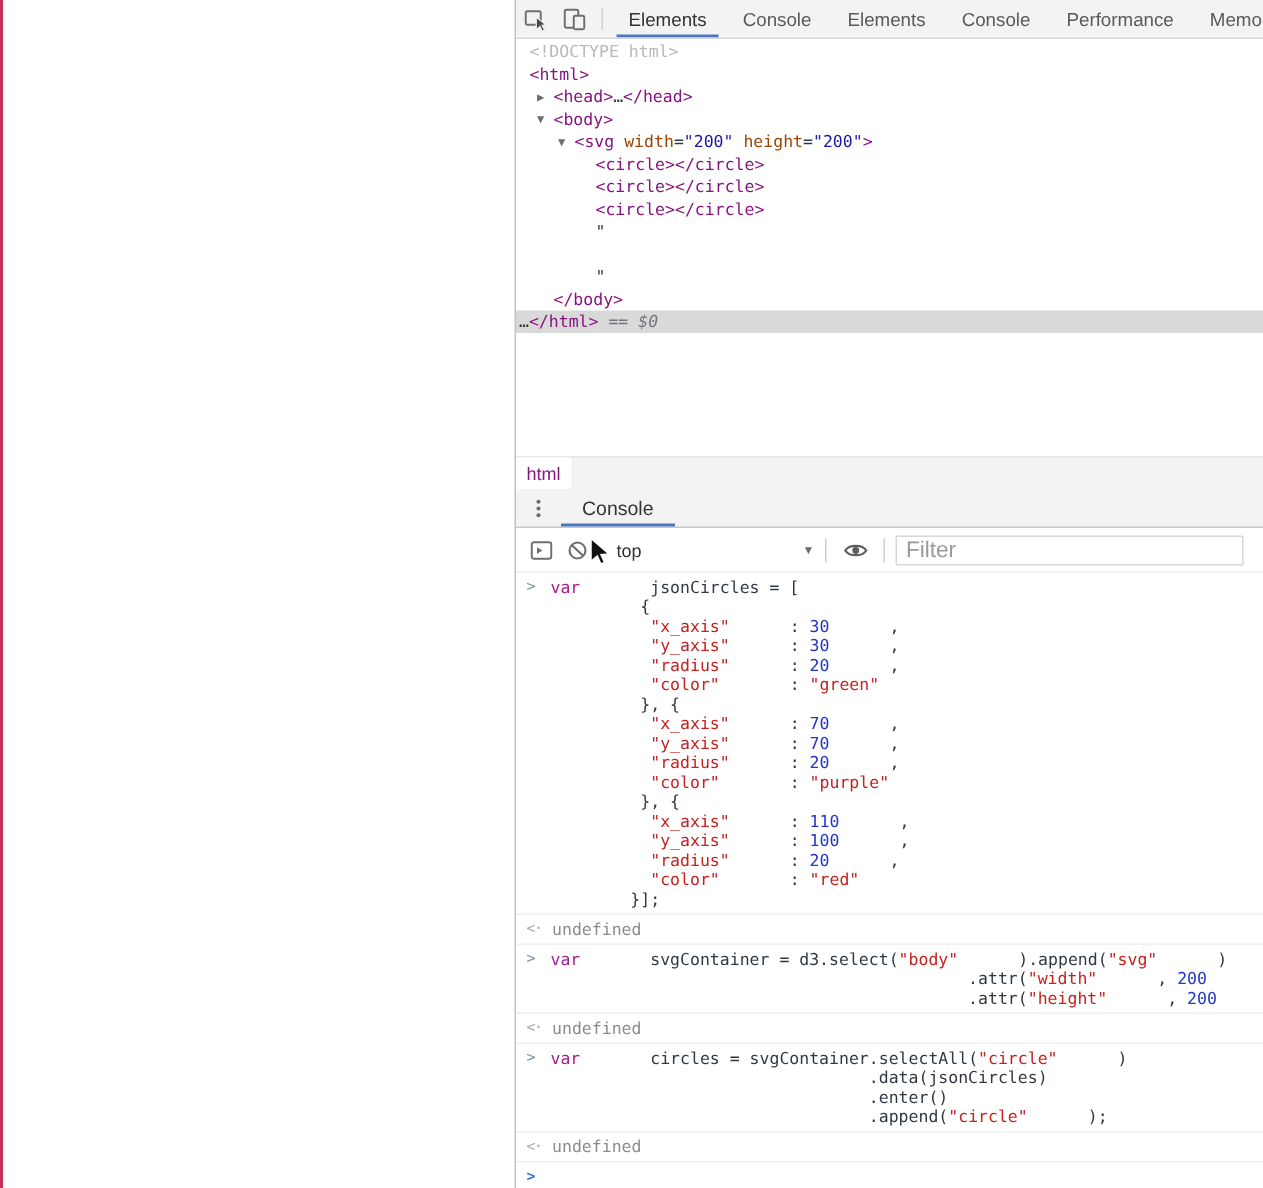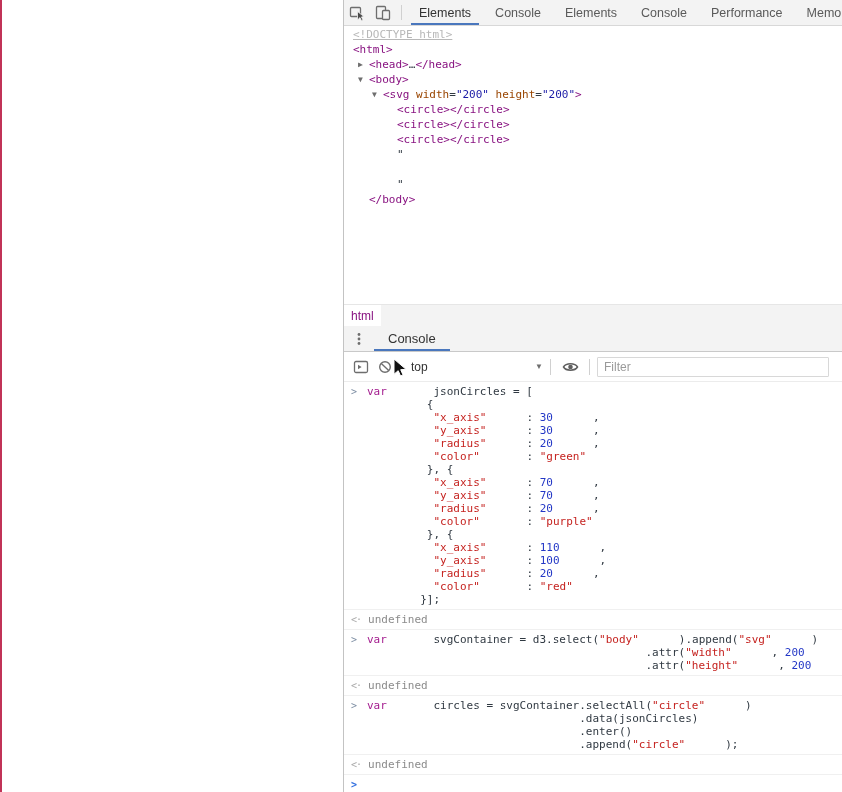--- a/index.html
+++ b/index.html
@@ -30,21 +30,21 @@
   
   .elements-area { flex:0 0 300px; position:relative; background:#fff;
     font-family:"DejaVu Sans Mono","Liberation Mono",monospace; font-size:11px; overflow:hidden; }
   .tree { padding-top:1px; }
   .tree-row { height:15px; line-height:15px; white-space:pre; position:relative; }
   .tree-row.selected { background:var(--selected-row-bg,#d9d9d9); }
   .tree-row .arrow { position:absolute; top:0; font-size:8px; color:#6e6e6e; line-height:15px; }
   .seg-tag { color:var(--tag,#881280); }
   .seg-attr { color:var(--attr,#994500);text-align:center; }
   .seg-val { color:var(--value,#1a1aa6); }
-  .seg-doctype { color:#b8b8b8;text-decoration:underline; }
+  .seg-doctype { color:#b8b8b8; }
   .seg-plain { color:#303942; }
   .seg-hint { color:#76767d; font-style:italic; }
 
   .crumb-bar { position:absolute; left:0; right:0; bottom:0; height:22px; background:#f3f3f3;
     border-top:1px solid #e6e6e6; display:flex; align-items:stretch;
     font-family:"Liberation Sans",sans-serif; font-size:12px; }
   .crumb { background:#fff; padding:0 7px; display:flex; align-items:center; color:var(--tag,#881280); cursor:pointer; }
 
   
   .console-header { flex:0 0 26px; background:#f3f3f3; border-bottom:1px solid #c9c9c9; display:flex; align-items:stretch; }
@@ -53,21 +53,21 @@
   .drawer-tab.selected::after { content:""; position:absolute; left:0; right:0; bottom:0; height:2px; background:var(--accent,#4a77bd); }
 
   
   .console-toolbar { flex:0 0 30px; background:#fff; border-bottom:1px solid #ececec;
     display:flex; align-items:center; padding:0 5px; }
   .tool-btn { width:24px; height:24px; display:flex; align-items:center; justify-content:center; cursor:pointer; flex:0 0 24px; }
   .context-select { display:flex; align-items:center; justify-content:space-between; width:132px; margin-left:14px; cursor:pointer; flex:0 0 132px; }
   .context-label { font-size:12px; color:#333; }
   .dd-arrow { font-size:8px; color:#6e6e6e; }
   .vsep { width:1px; height:16px; background:#d0d0d0; margin:0 7px; flex:0 0 1px; }
-  .filter-input { flex:1; height:20px; border:1px solid #d8d8d8; background:#fff; font-size:12px;
+  .filter-input { flex:1; height:20px; border:1px solid #d8d8d8; background:#fff; font-size:15px;
     font-family:"Liberation Sans",sans-serif; padding:0 6px; color:#333; outline:none; margin-right:8px; border-radius:1px; }
   .filter-input::placeholder { color:#9a9a9a; }
 
   
   .console-messages { flex:1; overflow:hidden; background:#fff;
     font-family:"DejaVu Sans Mono","Liberation Mono",monospace; font-size:11px; }
   .centry { border-bottom:1px solid #f0f0f0; padding:3px 0; display:flex; }
   .gutter { flex:0 0 16px; padding-left:7px; line-height:13px; font-size:10px; }
   .g-input { color:#7d8ea3; }
   .g-result { color:#a9a9a9; letter-spacing:-1px; }
@@ -124,20 +124,21 @@
         <div class="tree-row" style="padding-left: 25px;"><span class="arrow" style="left: 14px;">▶</span><span class="seg-tag">&lt;head&gt;</span><span class="seg-plain">…</span><span class="seg-tag">&lt;/head&gt;</span></div>
         <div class="tree-row" style="padding-left: 25px;"><span class="arrow" style="left: 14px;">▼</span><span class="seg-tag">&lt;body&gt;</span></div>
         <div class="tree-row" style="padding-left: 39px;"><span class="arrow" style="left: 28px;">▼</span><span class="seg-tag">&lt;svg</span><span class="seg-attr"> width</span><span class="seg-plain">=</span><span class="seg-val">"200"</span><span class="seg-attr"> height</span><span class="seg-plain">=</span><span class="seg-val">"200"</span><span class="seg-tag">&gt;</span></div>
         <div class="tree-row" style="padding-left: 53px;"><span class="seg-tag">&lt;circle&gt;</span><span class="seg-tag">&lt;/circle&gt;</span></div>
         <div class="tree-row" style="padding-left: 53px;"><span class="seg-tag">&lt;circle&gt;</span><span class="seg-tag">&lt;/circle&gt;</span></div>
         <div class="tree-row" style="padding-left: 53px;"><span class="seg-tag">&lt;circle&gt;</span><span class="seg-tag">&lt;/circle&gt;</span></div>
         <div class="tree-row" style="padding-left: 53px;"><span class="seg-plain">"</span></div>
         <div class="tree-row" style="padding-left: 53px;"></div>
         <div class="tree-row" style="padding-left: 53px;"><span class="seg-plain">"</span></div>
         <div class="tree-row" style="padding-left: 25px;"><span class="seg-tag">&lt;/body&gt;</span></div>
+        <div class="tree-row selected" style="padding-left: 2px;"><span class="seg-plain">…</span><span class="seg-tag">&lt;/html&gt;</span><span class="seg-hint"> == $0</span></div>
       </div>
     <div class="crumb-bar">
       <span class="crumb">html</span>
     </div>
   </div>
 
   <div class="console-header">
     <div class="menu-btn">
       <svg width="14" height="16" viewBox="0 0 14 16">
         <circle cx="7" cy="3.5" r="1.4" fill="#6e6e6e"></circle>

